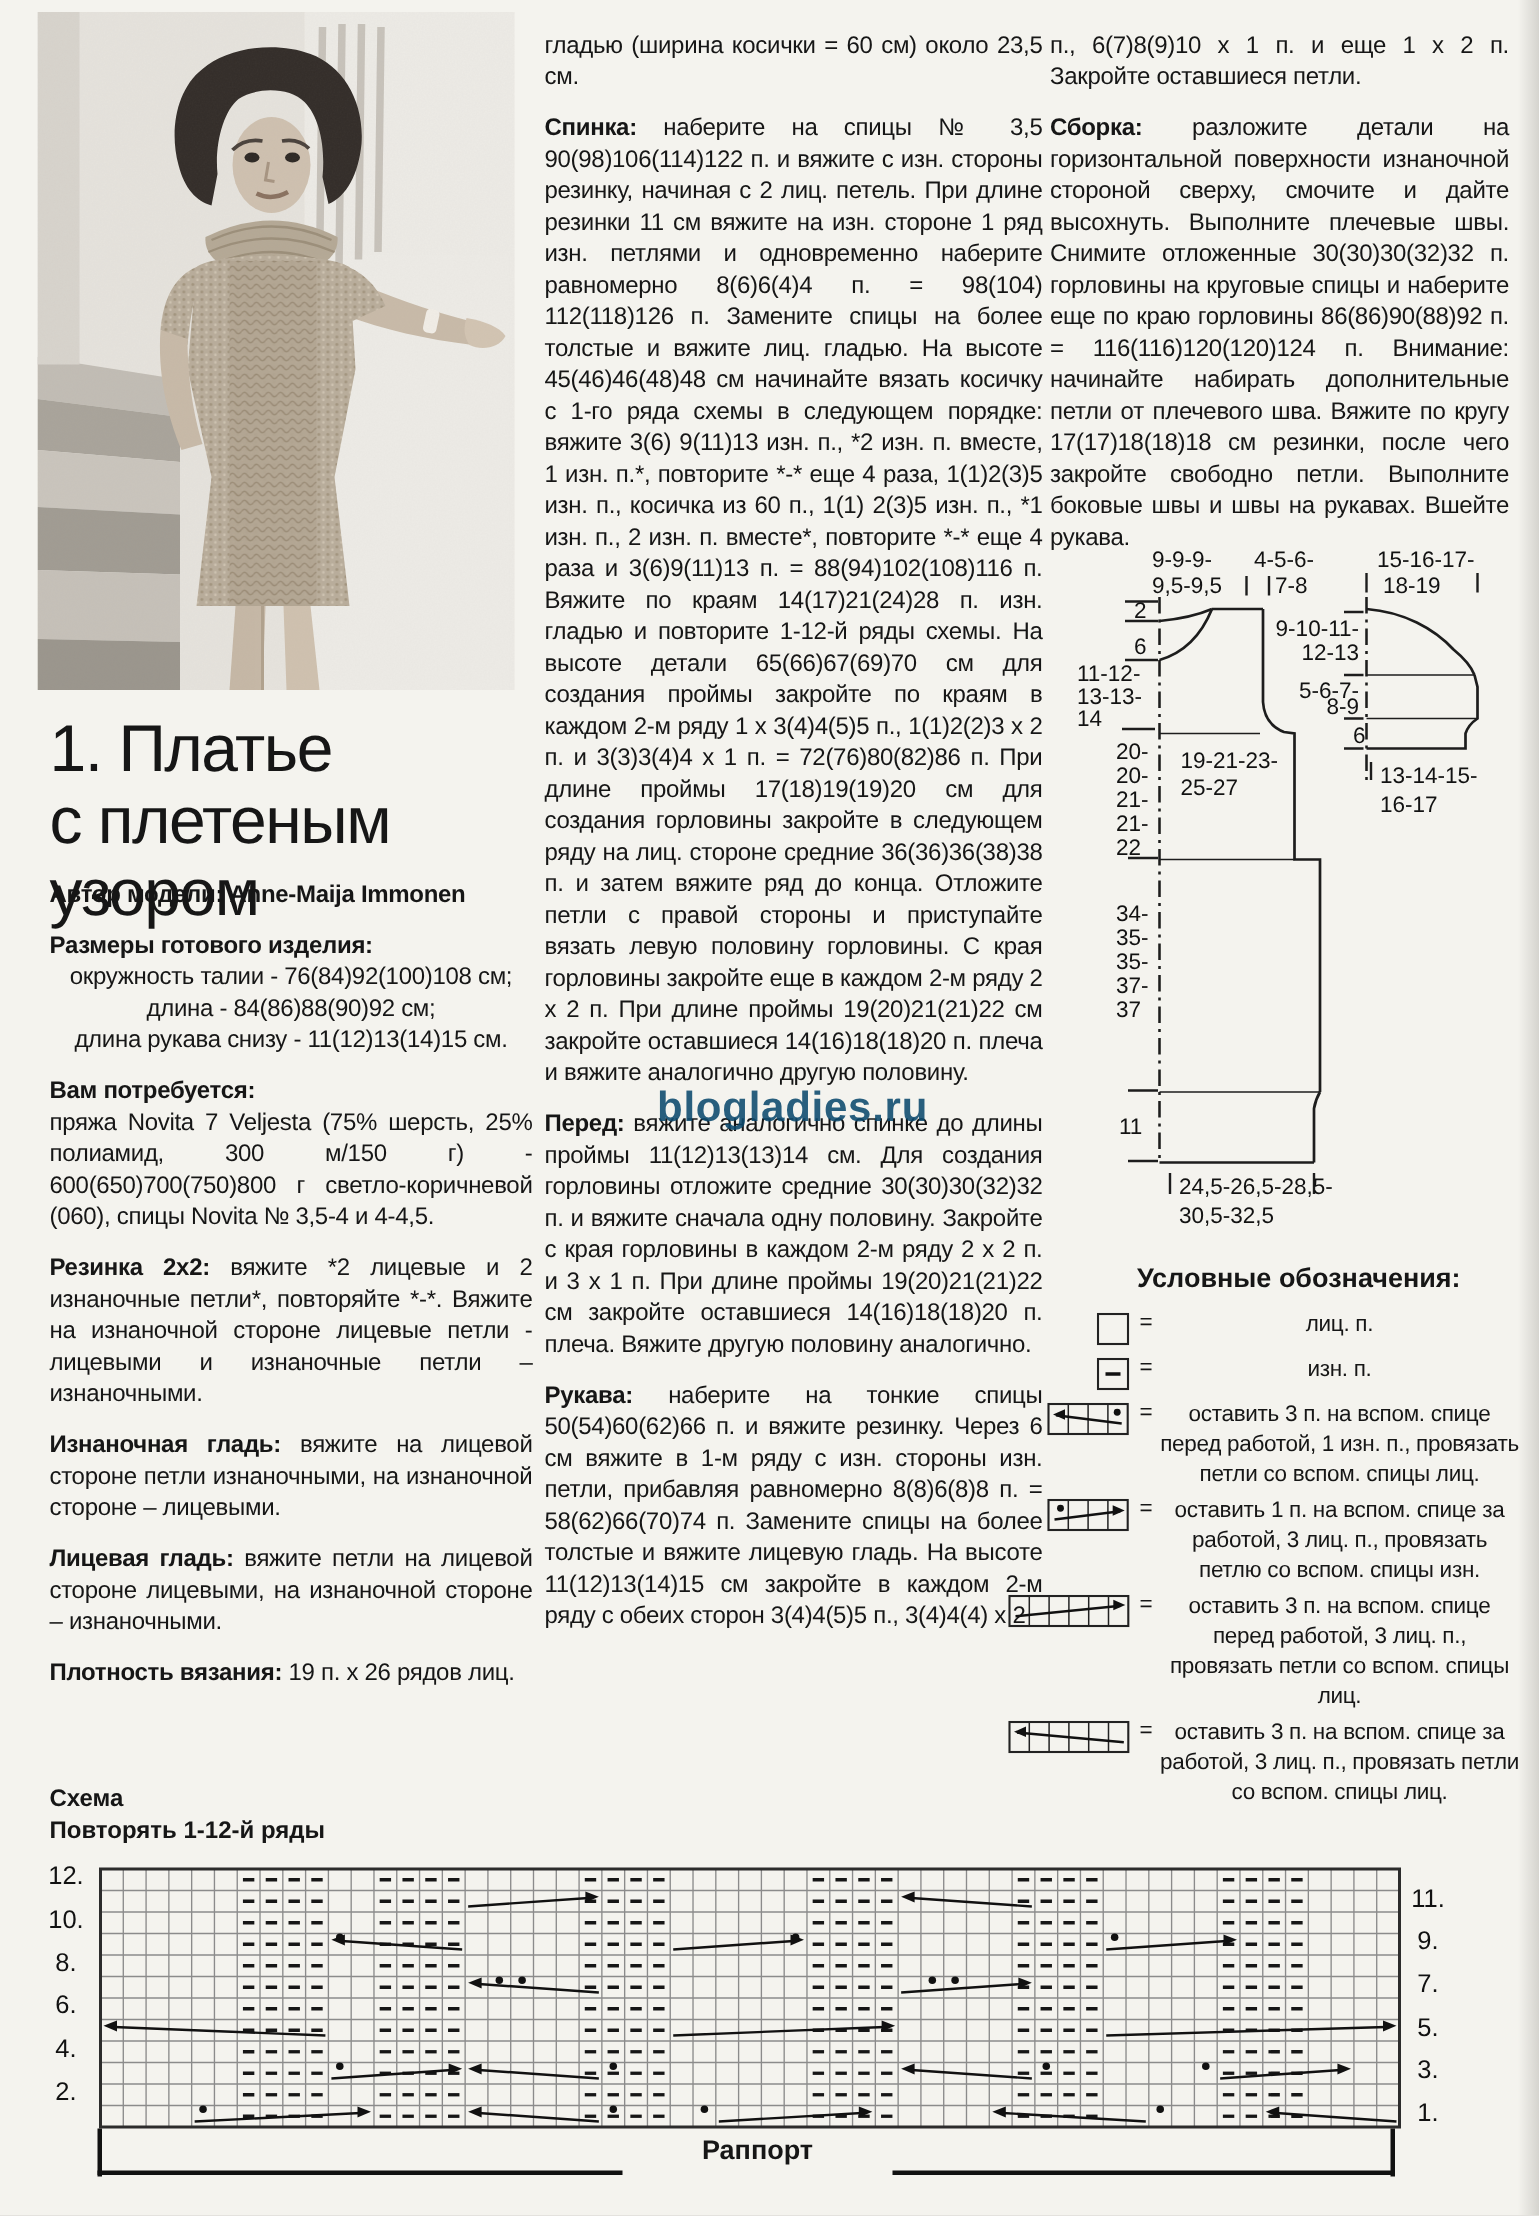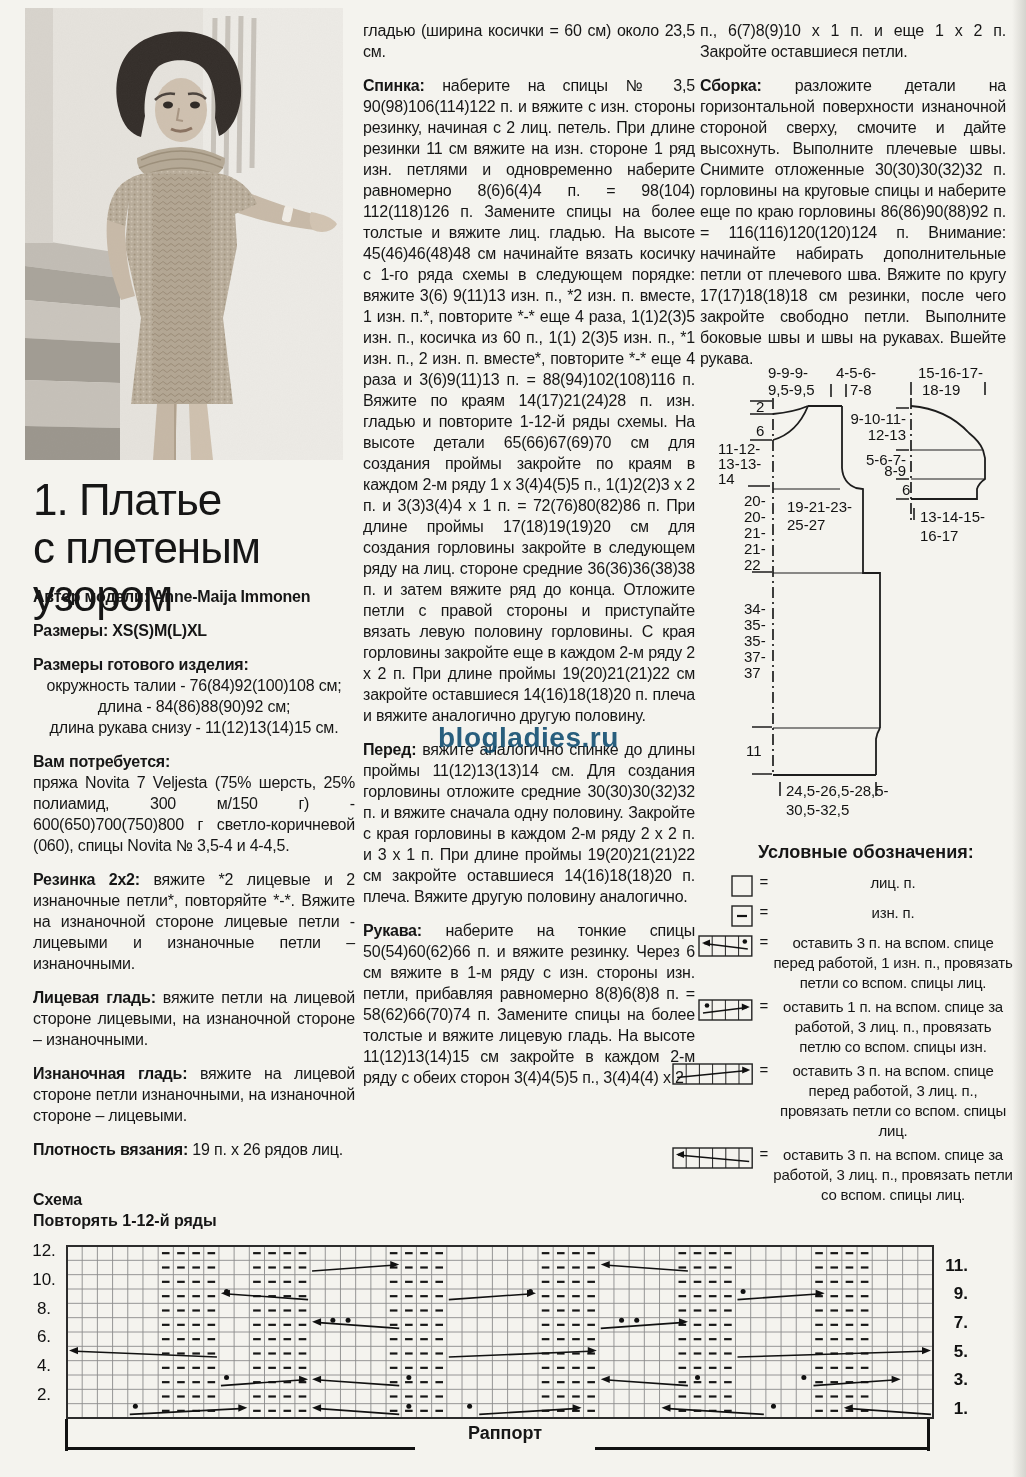--- a/index.html
+++ b/index.html
@@ -26,21 +26,21 @@
   .legend{position:absolute;left:663px;top:842px;width:350px;}
   .legend-head{font-weight:700;font-size:18px;margin:0 0 10px 95px;}
   .legend-row{display:flex;align-items:flex-start;margin-bottom:4px;}
   .legend-sym{width:92px;display:flex;justify-content:flex-end;padding-top:2px;flex:none;}
   .legend-eq{width:18px;text-align:center;font-size:15px;flex:none;}
   .legend-txt{flex:1;font-size:15px;line-height:20px;letter-spacing:-0.2px;text-align:center;}
   .schema-label{position:absolute;left:33px;top:1189px;font-weight:700;font-size:16px;line-height:21px;}
   .chart-grid{position:absolute;left:65px;top:1244px;}
   .rownum{position:absolute;font-size:17px;color:#111;}
   .rownum.l{left:28px;width:32px;text-align:center;}
-  .rownum.r{left:936px;width:32px;text-align:right;font-weight:bold;}
+  .rownum.r{left:936px;width:32px;text-align:center;}
   .rap-riser{position:absolute;width:3px;height:32px;background:#111;top:1419px;}
   .rap-line{position:absolute;height:3px;background:#111;top:1447px;}
   .rap-label{position:absolute;left:420px;top:1423px;width:170px;text-align:center;
         font-weight:700;font-size:18px;}
 </style>
 </head>
 <body>
 
 <div class="page">
 
@@ -120,31 +120,30 @@
     </svg>
   </div>
 
   <div class="title">
     <div>1. Платье</div>
     <div>с плетеным узором</div>
   </div>
 
   <div class="col col-left" id="left-col">
       <p class="para b"><b>Автор модели: </b><span>Anne-Maija Immonen</span></p>
-      <p class="para b"><b>Размеры: </b><span>XS(S)M(L)XL</span></p>
       <p class="para">
         <b class="blocklead">Размеры готового изделия: </b>
         <span class="ln">окружность талии - 76(84)92(100)108 см;</span>
         <span class="ln">длина - 84(86)88(90)92 см;</span>
         <span class="ln">длина рукава снизу - 11(12)13(14)15 см.</span>
       </p>
       <p class="para"><b class="blocklead">Вам потребуется: </b><span>пряжа Novita 7 Veljesta (75% шерсть, 25% полиамид, 300 м/150 г) - 600(650)700(750)800 г светло-коричневой (060), спицы Novita № 3,5-4 и 4-4,5.</span></p>
       <p class="para"><b>Резинка 2х2: </b><span>вяжите *2 лицевые и 2 изнаночные петли*, повторяйте *-*. Вяжите на изнаночной стороне лицевые петли - лицевыми и изнаночные петли – изнаночными.</span></p>
+      <p class="para"><b>Изнаночная гладь: </b><span>вяжите на лицевой стороне петли изнаночными, на изнаночной стороне – лицевыми.</span></p>
       <p class="para"><b>Лицевая гладь: </b><span>вяжите петли на лицевой стороне лицевыми, на изнаночной стороне – изнаночными.</span></p>
-      <p class="para"><b>Изнаночная гладь: </b><span>вяжите на лицевой стороне петли изнаночными, на изнаночной стороне – лицевыми.</span></p>
       <p class="para"><b>Плотность вязания: </b><span>19 п. х 26 рядов лиц.</span></p>
     </div>
   <div class="col col-mid" id="mid-col">
       <p class="para"><span>гладью (ширина косички = 60 см) около 23,5 см.</span></p>
       <p class="para"><b>Спинка: </b><span>наберите на спицы № 3,5 90(98)106(114)122 п. и  вяжите с изн. стороны резинку, начиная с 2 лиц. петель. При длине резинки 11 см вяжите на изн. стороне 1 ряд изн. петлями и одновременно наберите равномерно 8(6)6(4)4 п. = 98(104) 112(118)126 п. Замените спицы на более толстые и вяжите лиц. гладью. На высоте 45(46)46(48)48 см начинайте вязать косичку с 1-го ряда схемы в следующем порядке: вяжите 3(6) 9(11)13 изн. п., *2 изн. п. вместе, 1 изн. п.*, повторите *-* еще 4 раза, 1(1)2(3)5 изн. п., косичка из 60 п., 1(1) 2(3)5 изн. п., *1 изн. п., 2 изн. п. вместе*, повторите  *-* еще 4 раза и 3(6)9(11)13 п. = 88(94)102(108)116 п. Вяжите по краям 14(17)21(24)28 п. изн. гладью и повторите  1-12-й ряды схемы. На высоте детали 65(66)67(69)70 см для создания проймы закройте по краям в каждом 2-м ряду 1 х 3(4)4(5)5 п., 1(1)2(2)3 х 2 п. и 3(3)3(4)4 х 1 п. = 72(76)80(82)86 п. При длине проймы 17(18)19(19)20 см для создания горловины закройте в следующем ряду на лиц. стороне средние 36(36)36(38)38 п. и затем вяжите ряд до конца. Отложите петли с правой стороны и приступайте вязать левую половину горловины. С края горловины закройте еще в каждом 2-м ряду 2 х 2 п. При длине проймы 19(20)21(21)22 см закройте оставшиеся 14(16)18(18)20 п. плеча и вяжите аналогично другую половину.</span></p>
       <p class="para"><b>Перед: </b><span>вяжите аналогично спинке до длины проймы 11(12)13(13)14 см. Для создания горловины отложите средние 30(30)30(32)32 п. и вяжите сначала одну половину. Закройте с края горловины в каждом 2-м ряду 2 х 2 п. и 3 х 1 п. При длине проймы 19(20)21(21)22 см закройте оставшиеся 14(16)18(18)20 п. плеча. Вяжите другую половину аналогично.</span></p>
       <p class="para"><b>Рукава: </b><span>наберите на тонкие спицы 50(54)60(62)66 п. и вяжите резинку. Через 6 см вяжите в 1-м ряду с изн. стороны изн. петли, прибавляя равномерно 8(8)6(8)8 п. = 58(62)66(70)74 п.  Замените спицы на более толстые и вяжите лицевую гладь. На высоте 11(12)13(14)15 см закройте в каждом 2-м ряду с обеих сторон 3(4)4(5)5 п., 3(4)4(4) х 2</span></p>
     </div>
   <div class="col col-right" id="right-col">
       <p class="para"><span>п., 6(7)8(9)10 х 1 п. и еще 1 х 2 п. Закройте оставшиеся петли.</span></p>

